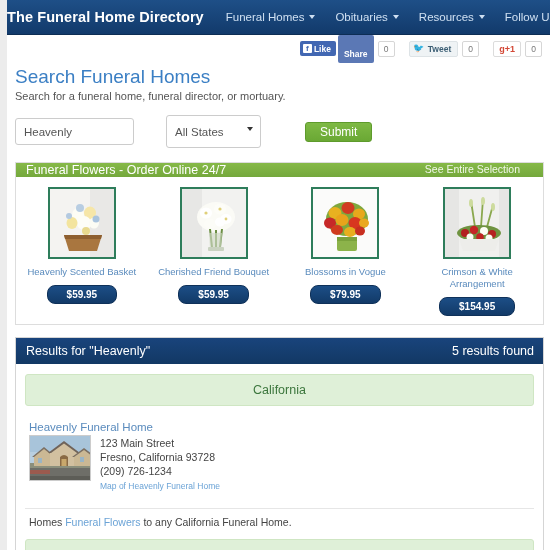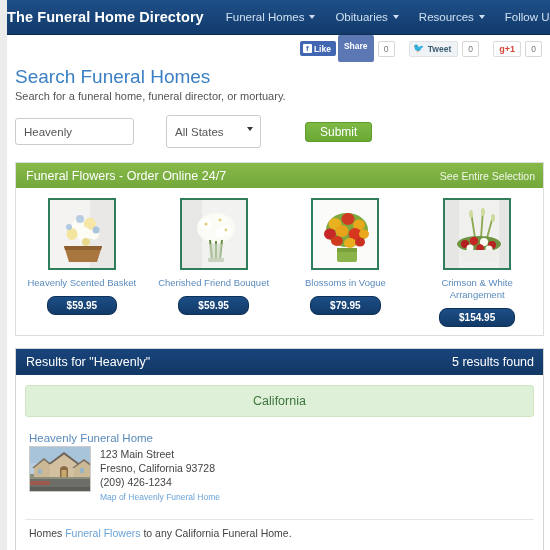--- a/index.html
+++ b/index.html
@@ -46,21 +46,21 @@
     padding: 2px 5px 2px 3px; border-radius: 2px; display: flex;
     align-items: center; gap: 2px; height: 15px;
   }
   .fbicon {
     display: inline-block; width: 9px; height: 9px; background: #fff;
     color: #4267b2; font-size: 8px; font-weight: bold; text-align: center;
     line-height: 9px; border-radius: 1px;
   }
   .sharebtn {
     background: #5b78b5; color: #fff; font-size: 8.5px; font-weight: bold;
-    padding: 6px 6px; border-radius: 2px; height: 27px; line-height: 11px;
+    padding: 14px 6px; border-radius: 2px; height: 27px; line-height: 11px;
     margin-left: 2px;
   }
   .twbtn {
     background: #eff3f5; color: #3b5e74; font-size: 8.5px; font-weight: bold;
     padding: 2px 6px 2px 4px; border-radius: 2px; border: 1px solid #dde3e6;
     display: flex; align-items: center; gap: 3px; height: 16px;
   }
   .twicon { color: #1da1f2; font-size: 9px; line-height: 9px; }
   .gpbtn {
     background: #fff; border: 1px solid #dcdcdc; border-radius: 2px;
@@ -100,22 +100,22 @@
     margin-left: 28px; background: linear-gradient(#7eb944, #6aa834);
     border: 1px solid #5e9b2c; color: #fff; font-size: 12px;
     padding: 0 14px; height: 20px; border-radius: 3px; cursor: pointer;
     font-family: "Liberation Sans", sans-serif;
   }
 
   
   .panel { margin: 0 6px 0 8px; border: 1px solid #ddd; background: #fff; }
   .greenbar {
     background: linear-gradient(#86b948, #74a83c);
-    color: #fff; height: 25px; display: flex; align-items: center;
-    justify-content: space-between; padding: 0 8px 0 10px; font-size: 12.5px;
+    color: #fff; height: 14px; display: flex; align-items: flex-start;
+    justify-content: space-between; padding: 0 23px 0 10px; font-size: 12.5px;
   }
   .greenbar .link { font-size: 10.5px; color: #f2f8ea; }
   .flowers { display: flex; padding: 10px 0 8px 0; }
   .fcard { flex: 1; display: flex; flex-direction: column; align-items: center; }
   .fthumb {
     width: 68px; height: 72px; border: 2px solid #2e7d5b; background: #fff;
     overflow: hidden; display: block;
   }
   .fname {
     color: #5a8bbd; font-size: 9.5px; margin-top: 7px; text-align: center;
@@ -345,21 +345,21 @@
               <rect x="31.5" y="23" width="5" height="7" fill="#c9a86c"></rect>
               <rect x="8" y="22" width="4" height="5" fill="#9ab4c4"></rect>
               <rect x="50" y="21" width="4" height="5" fill="#9ab4c4"></rect>
               <rect x="0" y="34" width="20" height="4" fill="#9c5a4e"></rect>
               <rect x="0" y="40" width="62" height="6" fill="#5d5d57"></rect>
             </svg>
           </div>
           <div class="laddr">
             <div>123 Main Street</div>
             <div>Fresno, California 93728</div>
-            <div>(209) 426-1234</div>
+            <div>(209) 726-1234</div>
             <a class="maplink" href="#">Map of Heavenly Funeral Home</a>
           </div>
         </div>
       </div>
 
       <div class="divider"></div>
 
       <div class="sendline">
         <span>Homes </span><a href="#">Funeral Flowers</a><span> to any California Funeral Home.</span>
       </div>

